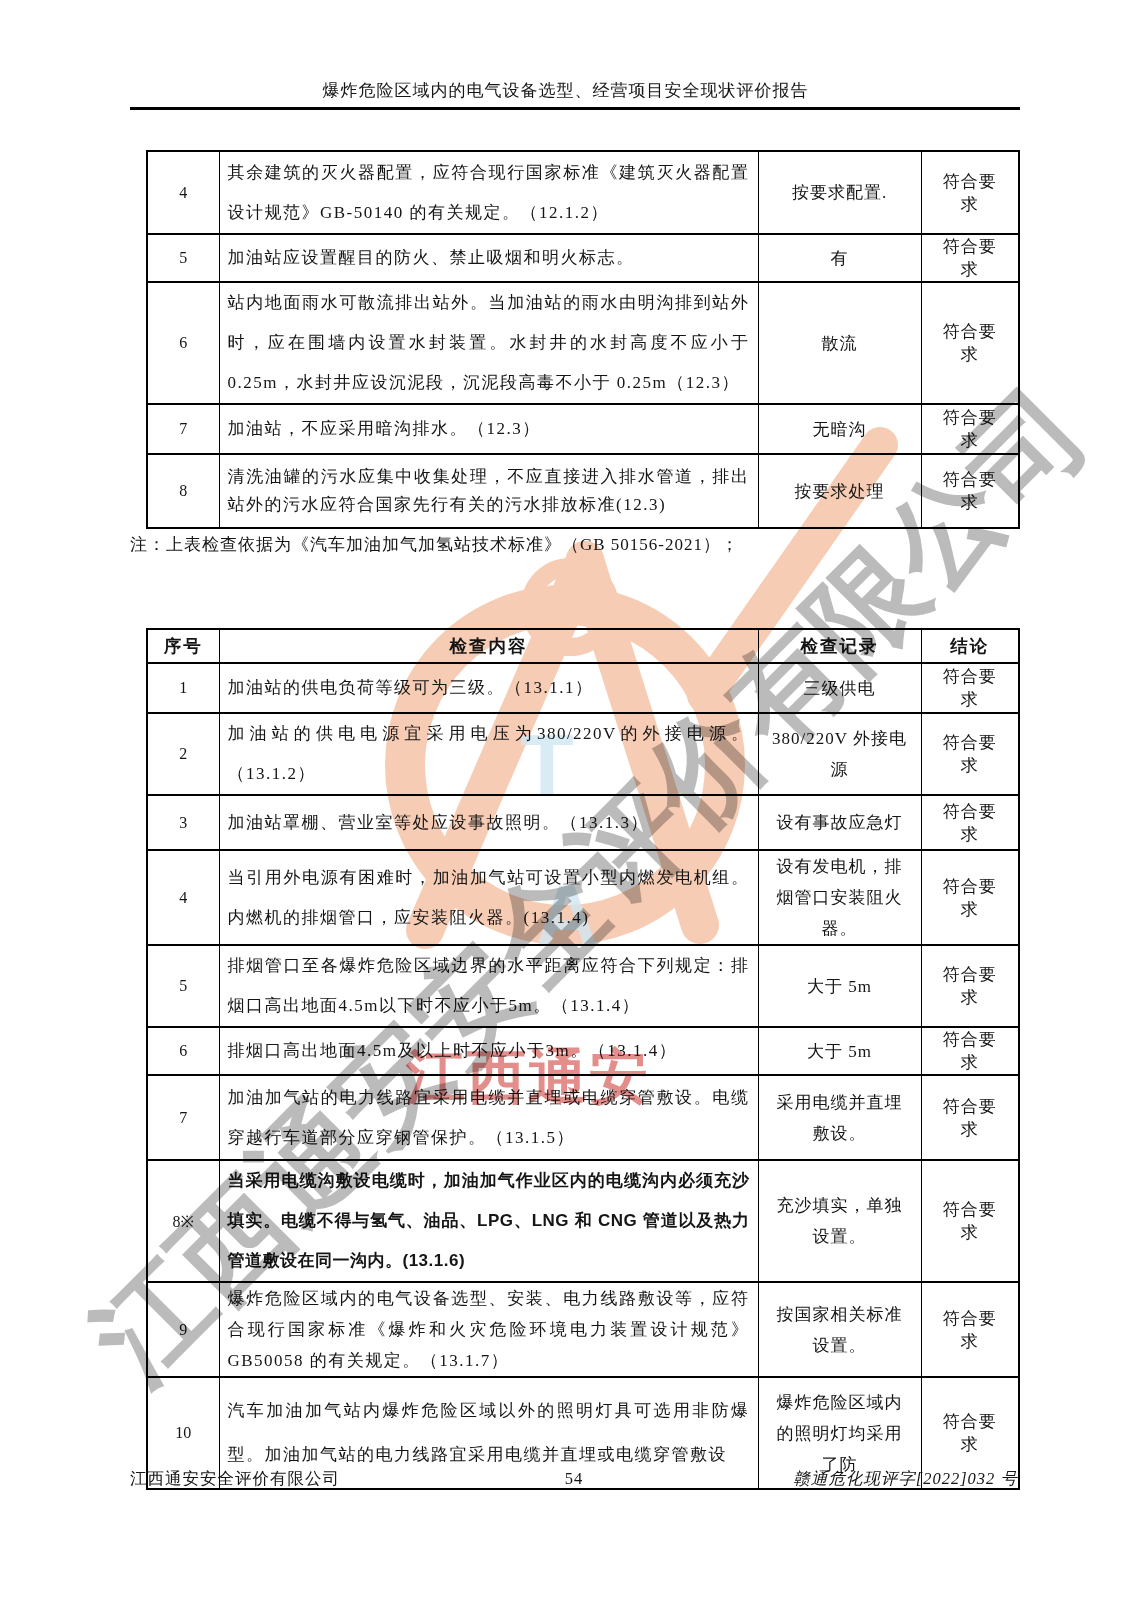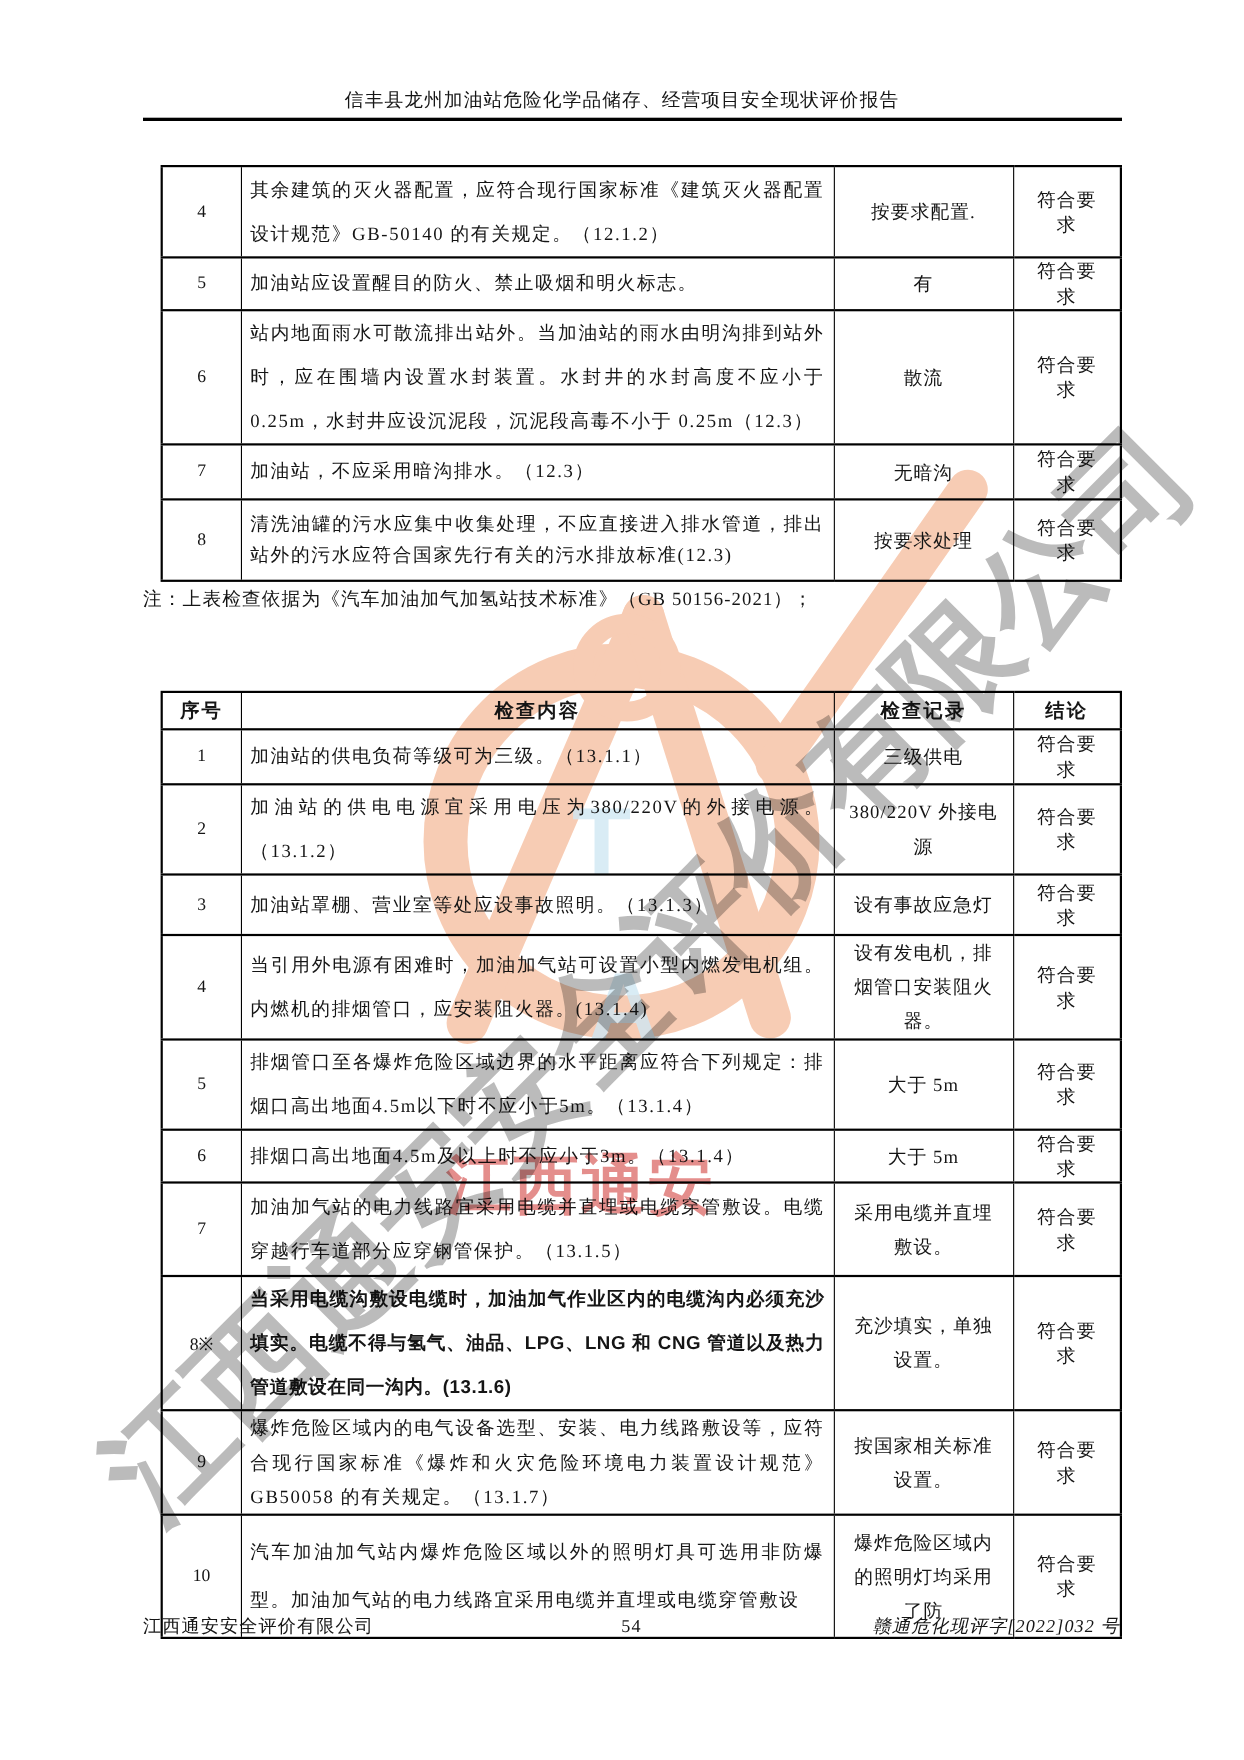--- a/index.html
+++ b/index.html
@@ -94,21 +94,21 @@
       <circle cx="245" cy="355" r="160" stroke-width="40"></circle>
       <path d="M 265 150 L 105 520" stroke-width="38"></path>
       <path d="M 265 150 L 380 515" stroke-width="38"></path>
       <circle cx="250" cy="197" r="40" stroke-width="18"></circle>
       <path d="M 385 285 L 560 35" stroke-width="36"></path>
     </g>
     <text x="200" y="385" font-family="Liberation Sans, sans-serif" font-weight="bold" font-size="88" fill="rgba(169,211,232,0.8)">T</text>
     <text x="215" y="535" font-family="Liberation Sans, sans-serif" font-weight="bold" font-size="88" fill="rgba(169,211,232,0.8)">A</text>
   </svg>
 
-  <div class="header-title">信丰县龙州加油站危险化学品储存、经营项目安全现状评价报告</div>
+  <div class="header-title">爆炸危险区域内的电气设备选型、经营项目安全现状评价报告</div>
   <div class="header-rule"></div>
 
   <table class="tbl tbl1">
     <colgroup>
         <col class="w-no">
         <col class="w-content">
         <col class="w-record">
         <col class="w-conclusion">
       </colgroup>
     <tbody>

